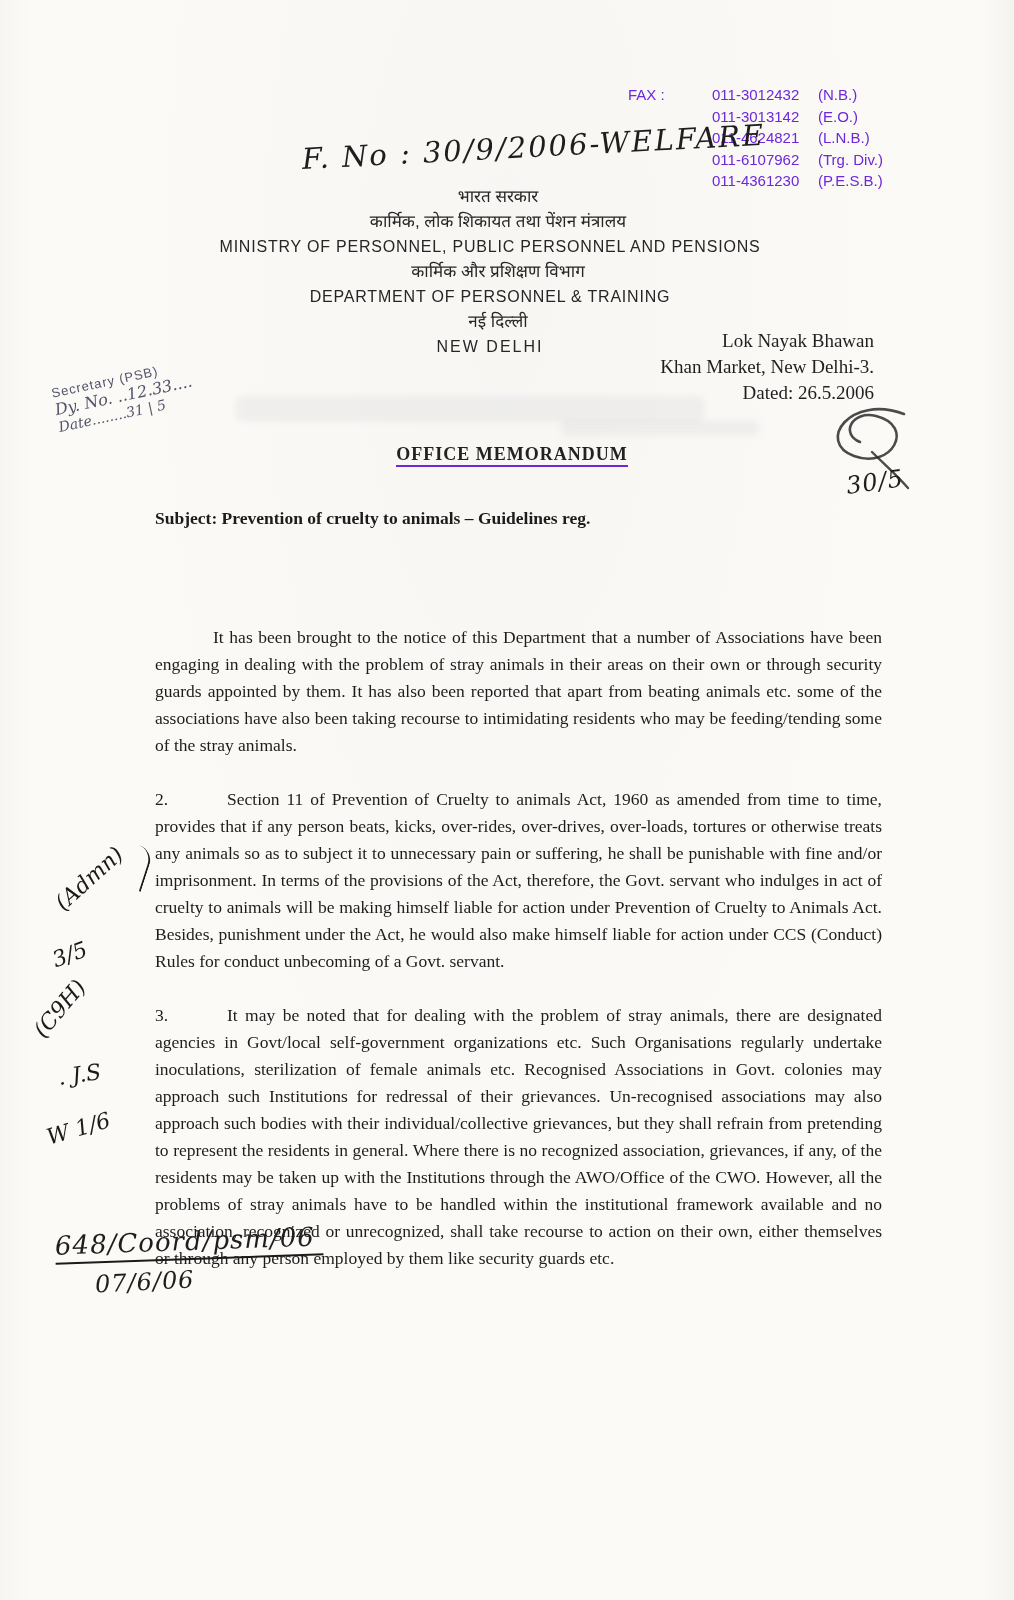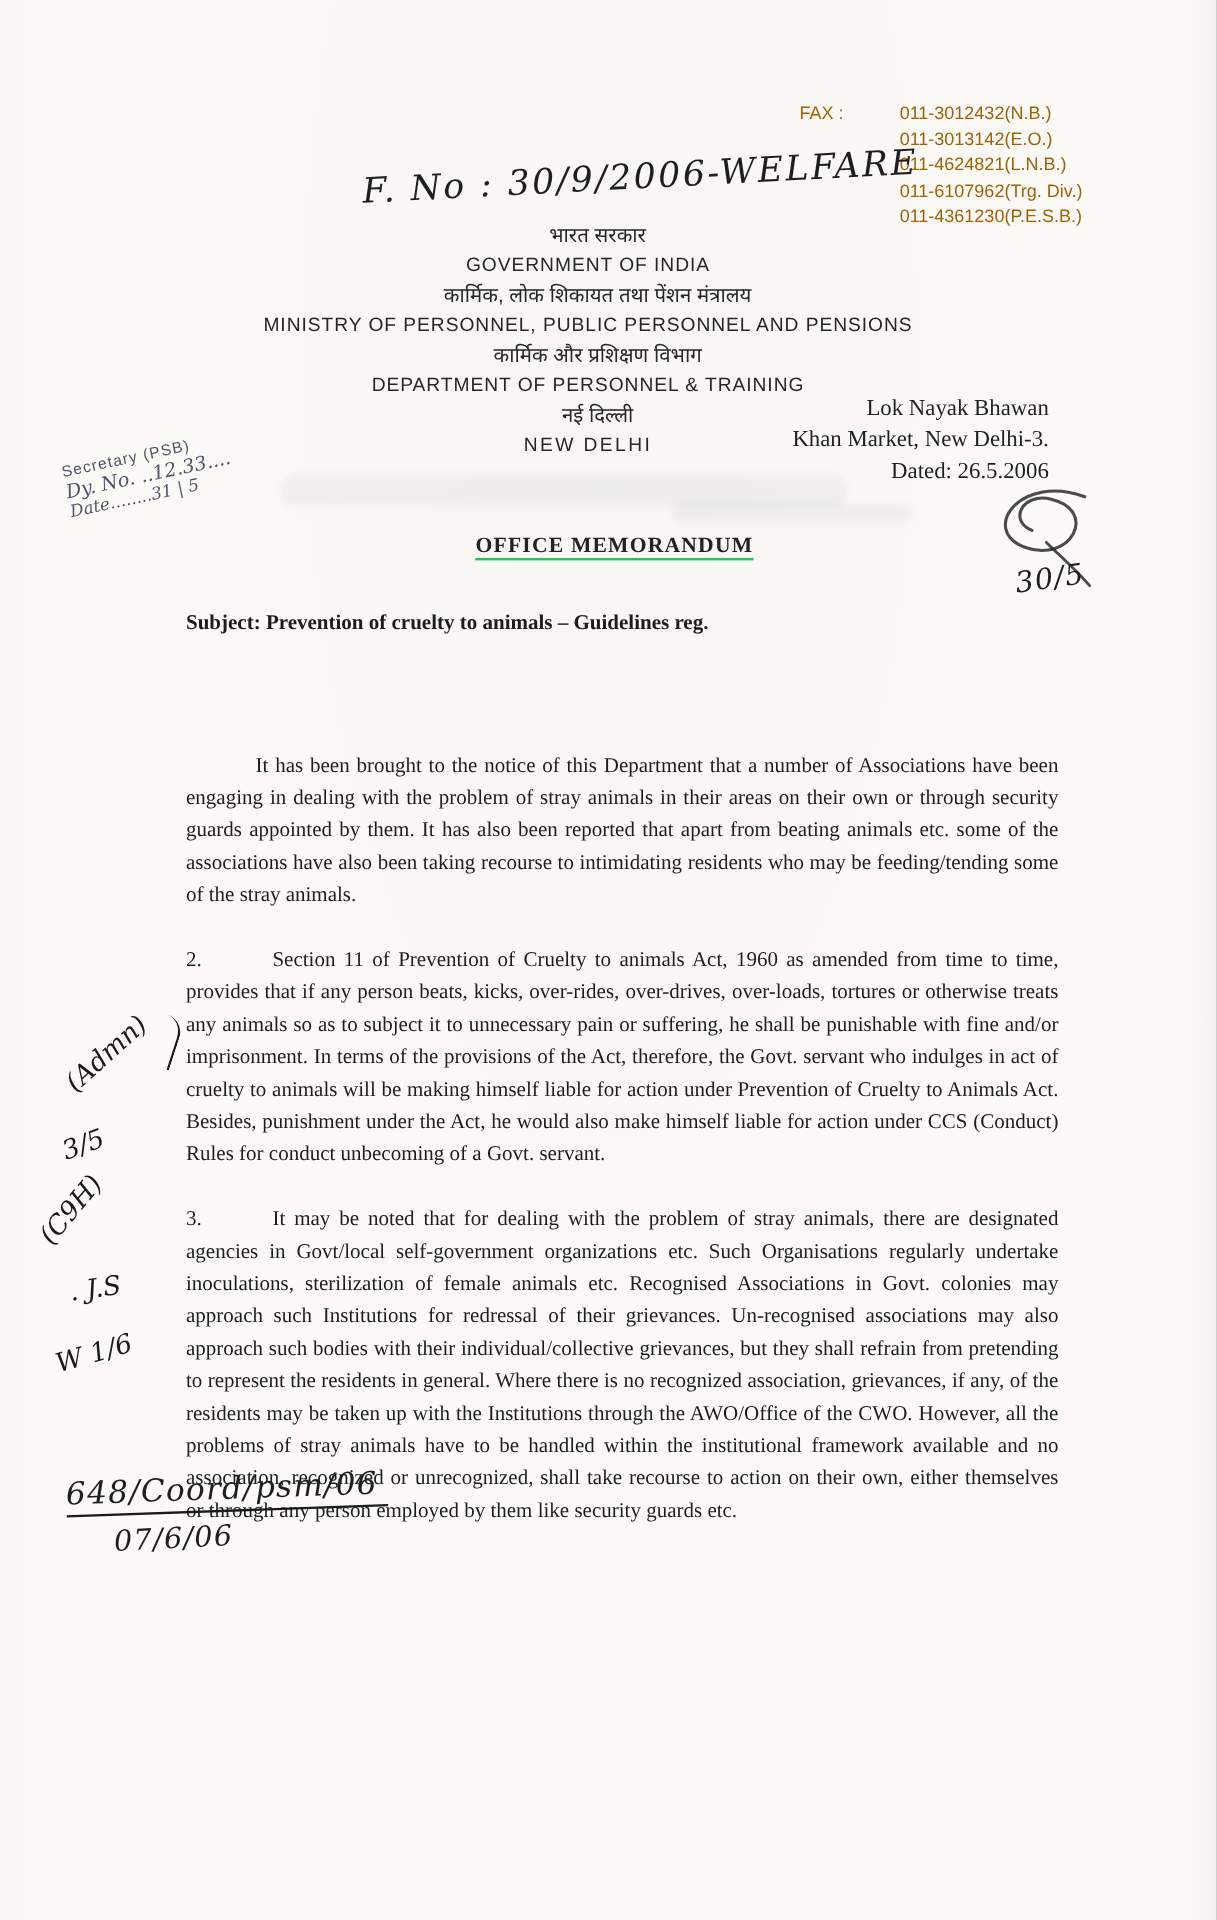--- a/index.html
+++ b/index.html
@@ -16,23 +16,23 @@
   .page::before{
     content:"";position:absolute;inset:0;
     background:
       radial-gradient(ellipse at 50% 18%, rgba(0,0,0,0.015), transparent 60%),
       linear-gradient(90deg, rgba(0,0,0,0.02), transparent 3%, transparent 97%, rgba(0,0,0,0.03));
     pointer-events:none;
   }
 
   
   .fax-block{
-    position:absolute;left:647px;top:84px;
+    position:absolute;left:628px;top:84px;
     font-family:"Liberation Sans", sans-serif;
-    font-size:15px;line-height:21.5px;color:#a16207;text-align:right;
+    font-size:15px;line-height:21.5px;color:#6d28d9;
   }
   .fax-row{display:flex;white-space:nowrap;}
   .fax-prefix{display:inline-block;width:56px;}
   .fax-number{display:inline-block;width:106px;margin-left:28px;}
   .fax-dept{display:inline-block;}
 
   
   .handwriting{
     font-family:"DejaVu Serif", serif;
     font-style:italic;
@@ -76,21 +76,21 @@
   .stamp .s2{font-family:"DejaVu Serif", serif;font-style:italic;font-size:16px;}
   .stamp .s3{font-family:"DejaVu Serif", serif;font-style:italic;font-size:14px;}
 
   
   .memo-title{
     position:absolute;left:0;top:444px;width:1024px;
     text-align:center;
   }
   .memo-title span{
     font-weight:bold;font-size:18px;letter-spacing:1px;
-    border-bottom:2px solid #22c55e;padding-bottom:1px;
+    border-bottom:2px solid #6d28d9;padding-bottom:1px;
   }
 
   
   .signature{position:absolute;left:812px;top:402px;}
   .signature svg{display:block;}
   .signature .sig-note{
     position:absolute;left:34px;top:66px;
     font-size:24px;transform:rotate(-8deg);letter-spacing:1px;
   }
 
@@ -171,21 +171,20 @@
       <span class="fax-prefix"></span>
       <span class="fax-number">011-4361230</span>
       <span class="fax-dept">(P.E.S.B.)</span>
     </div>
   </div>
 
   <div class="handwriting fno">F. No : 30/9/2006-WELFARE</div>
 
   <div class="letterhead">
     <div class="hi">भारत सरकार</div>
-    <div class="en">GOVERNMENT OF INDIA</div>
     <div class="hi">कार्मिक, लोक शिकायत तथा पेंशन मंत्रालय</div>
     <div class="en">MINISTRY OF PERSONNEL, PUBLIC PERSONNEL AND PENSIONS</div>
     <div class="hi">कार्मिक और प्रशिक्षण विभाग</div>
     <div class="en">DEPARTMENT OF PERSONNEL &amp; TRAINING</div>
     <div class="hi">नई दिल्ली</div>
     <div class="en city">NEW DELHI</div>
   </div>
 
   <div class="address">
     <div>Lok Nayak Bhawan</div>

